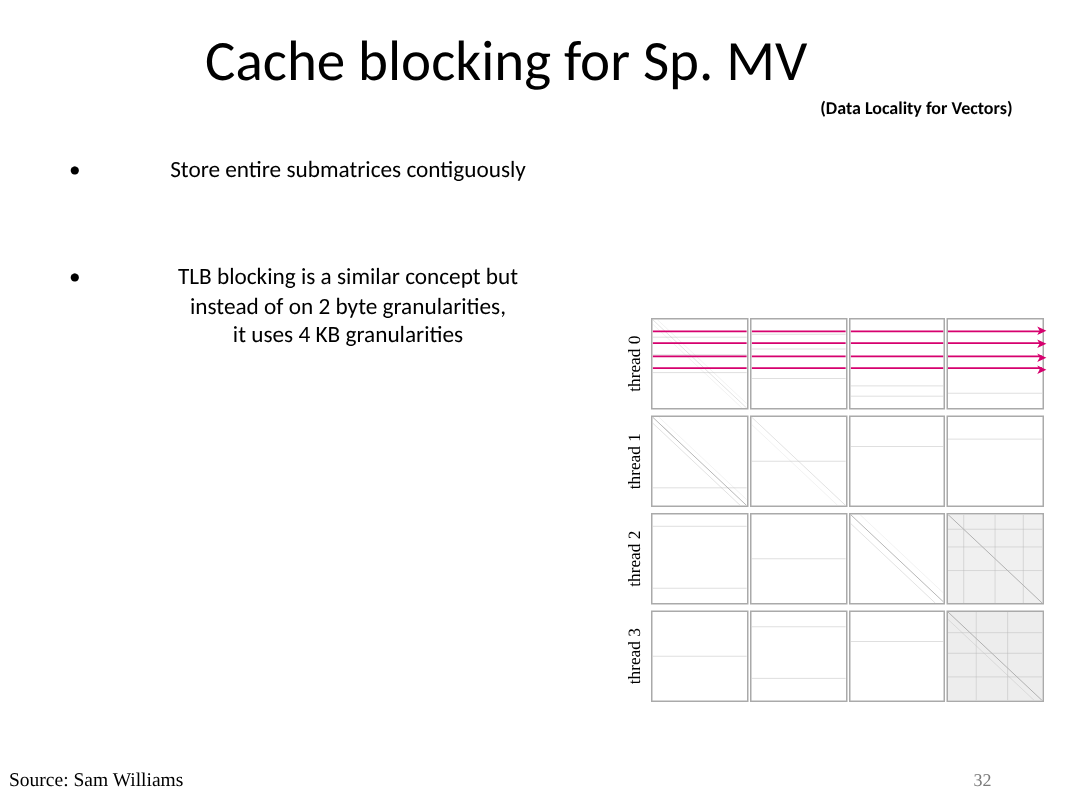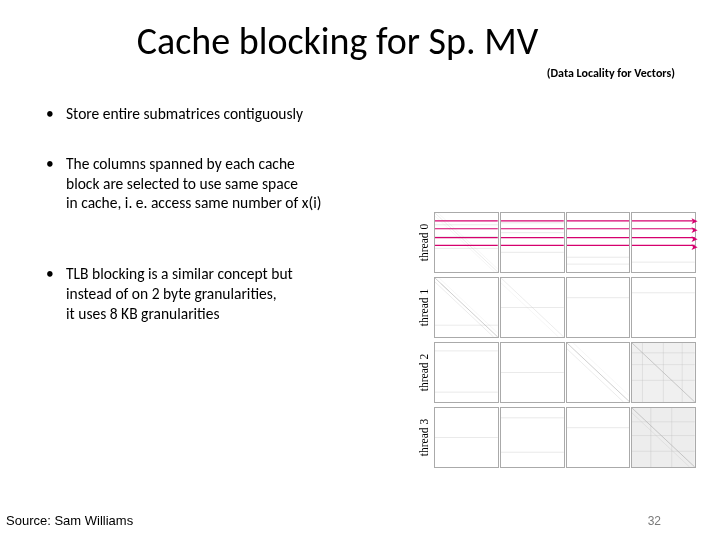--- a/index.html
+++ b/index.html
@@ -3,60 +3,55 @@
 <meta charset="utf-8">
 <style>
   * { margin: 0; padding: 0; box-sizing: border-box; }
   html, body { width: 720px; height: 540px; background: #fff; font-family: Calibri, "Segoe UI", Arial, sans-serif; color: #000; overflow: hidden; position: relative; }
   .slide { width: 675px; height: 540px; position: relative; }
 
   .title { position: absolute; top: 18px; left: 0; right: 0; text-align: center; font-size: 38px; font-weight: 400; font-family: Calibri, Arial, sans-serif; }
   .subtitle { position: absolute; top: 66px; left: 0; right: 0; text-align: right; font-size: 12px; font-weight: 700; }
 
   .bullets { position: absolute; top: 104px; left: 38px; width: 360px; font-size: 15.5px; line-height: 1.28; }
-  .bullets li { list-style: none; position: relative; padding-left: 28px; margin-bottom: 30px; }
+  .bullets li { list-style: none; position: relative; padding-left: 28px; margin-bottom: 30px; text-align: center; }
   .bullets li::before { content: "•"; position: absolute; left: 8px; top: 0; }
   .bullets li .line { display: block; }
 
   .thread-stack { position: absolute; top: 212px; left: 428px; width: 268px; }
   .row { height: 61px; position: relative; margin-bottom: 4px; }
   .row .vlabel { position: absolute; left: -12px; top: 0; height: 61px; width: 14px; transform: rotate(-90deg); transform-origin: center; font-size: 11.5px; font-family: "Times New Roman", serif; white-space: nowrap; display: flex; align-items: center; justify-content: center; }
   .panels { position: absolute; left: 6px; top: 0; right: 0; height: 61px; display: flex; gap: 1px; }
   .panel { flex: 1; border: 1px solid #aaa; background: #fff; position: relative; overflow: hidden; }
   .panel svg { width: 100%; height: 100%; display: block; }
   .g1 { stroke: #c9c9c9; stroke-width: 0.35; fill: none; }
   .g2 { stroke: #dcdcdc; stroke-width: 0.25; fill: none; }
   .ink { stroke: #8d8d8d; stroke-width: 0.6; fill: none; opacity: 0.7; }
   .fine { stroke: #b7b7b7; stroke-width: 0.3; fill: none; }
   .hot { stroke: #d6006e; stroke-width: 1.2; fill: none; }
   .arrow { position: absolute; right: -2px; font-size: 9px; color: #d6006e; }
 
-  .source { position: absolute; left: 6px; bottom: 12px; font-size: 13px; font-family: Liberation Sans, sans-serif; }
-  .pagenum { position: absolute; right: 14px; bottom: 12px; font-size: 12px; color: #7a7a7a; font-family: Liberation Sans, sans-serif; margin-left: 37px; }
+  .source { position: absolute; left: 6px; bottom: 12px; font-size: 13px; font-family: Liberation Serif, serif; }
+  .pagenum { position: absolute; right: 14px; bottom: 12px; font-size: 12px; color: #7a7a7a; font-family: Liberation Serif, serif; margin-left: 37px; }
 </style>
 </head>
 <body>
 
 <div class="slide">
   <div class="title">Cache blocking for Sp. MV</div>
   <div class="subtitle">(Data Locality for Vectors)</div>
 
   <ul class="bullets">
     <li>
       <span class="line">Store entire submatrices contiguously</span>
     </li>
-    <li>
-      <span class="line">The columns spanned by each cache</span>
-      <span class="line">block are selected to use same space</span>
-      <span class="line">in cache, i. e. access same number of x(i)</span>
-    </li>
     <li style="margin-top:51px;">
       <span class="line">TLB blocking is a similar concept but</span>
       <span class="line">instead of on 2 byte granularities,</span>
-      <span class="line">it uses 8 KB granularities</span>
+      <span class="line">it uses 4 KB granularities</span>
     </li>
   </ul>
 
   <div class="thread-stack">
 
     <div class="row">
       <div class="vlabel">thread 0</div>
       <div class="panels">
         <div class="panel">
           <svg viewBox="0 0 60 60" preserveAspectRatio="none">

